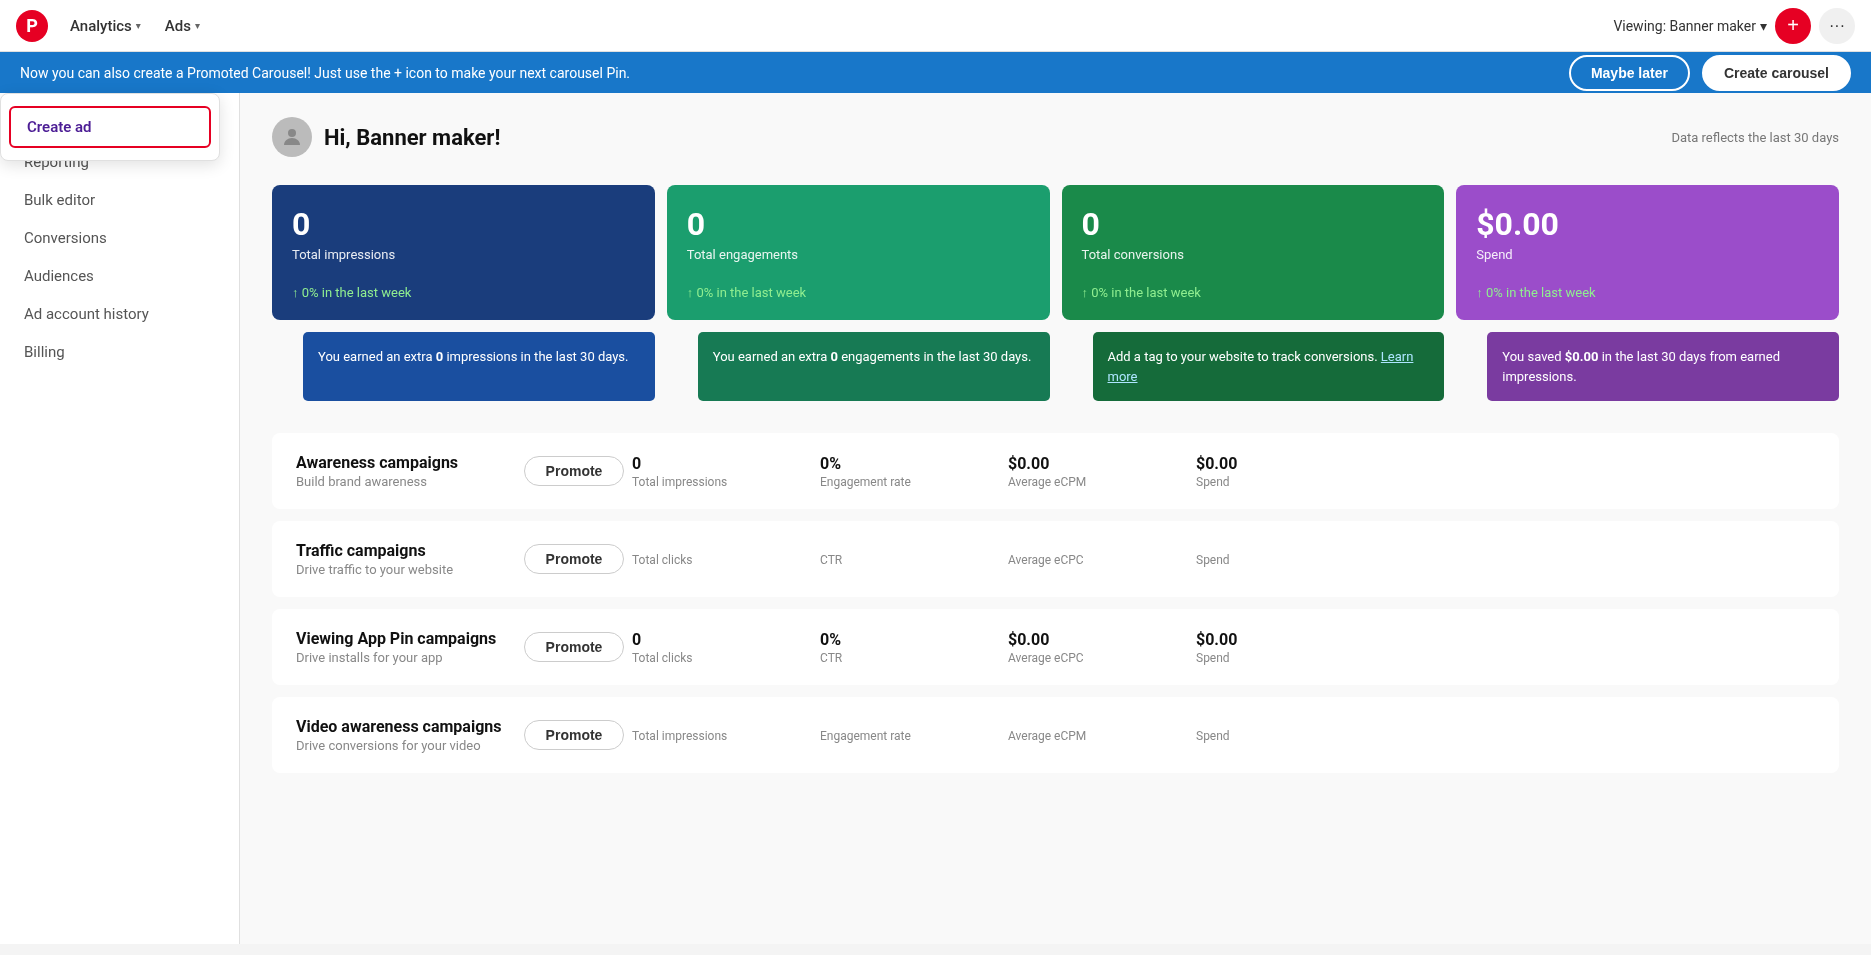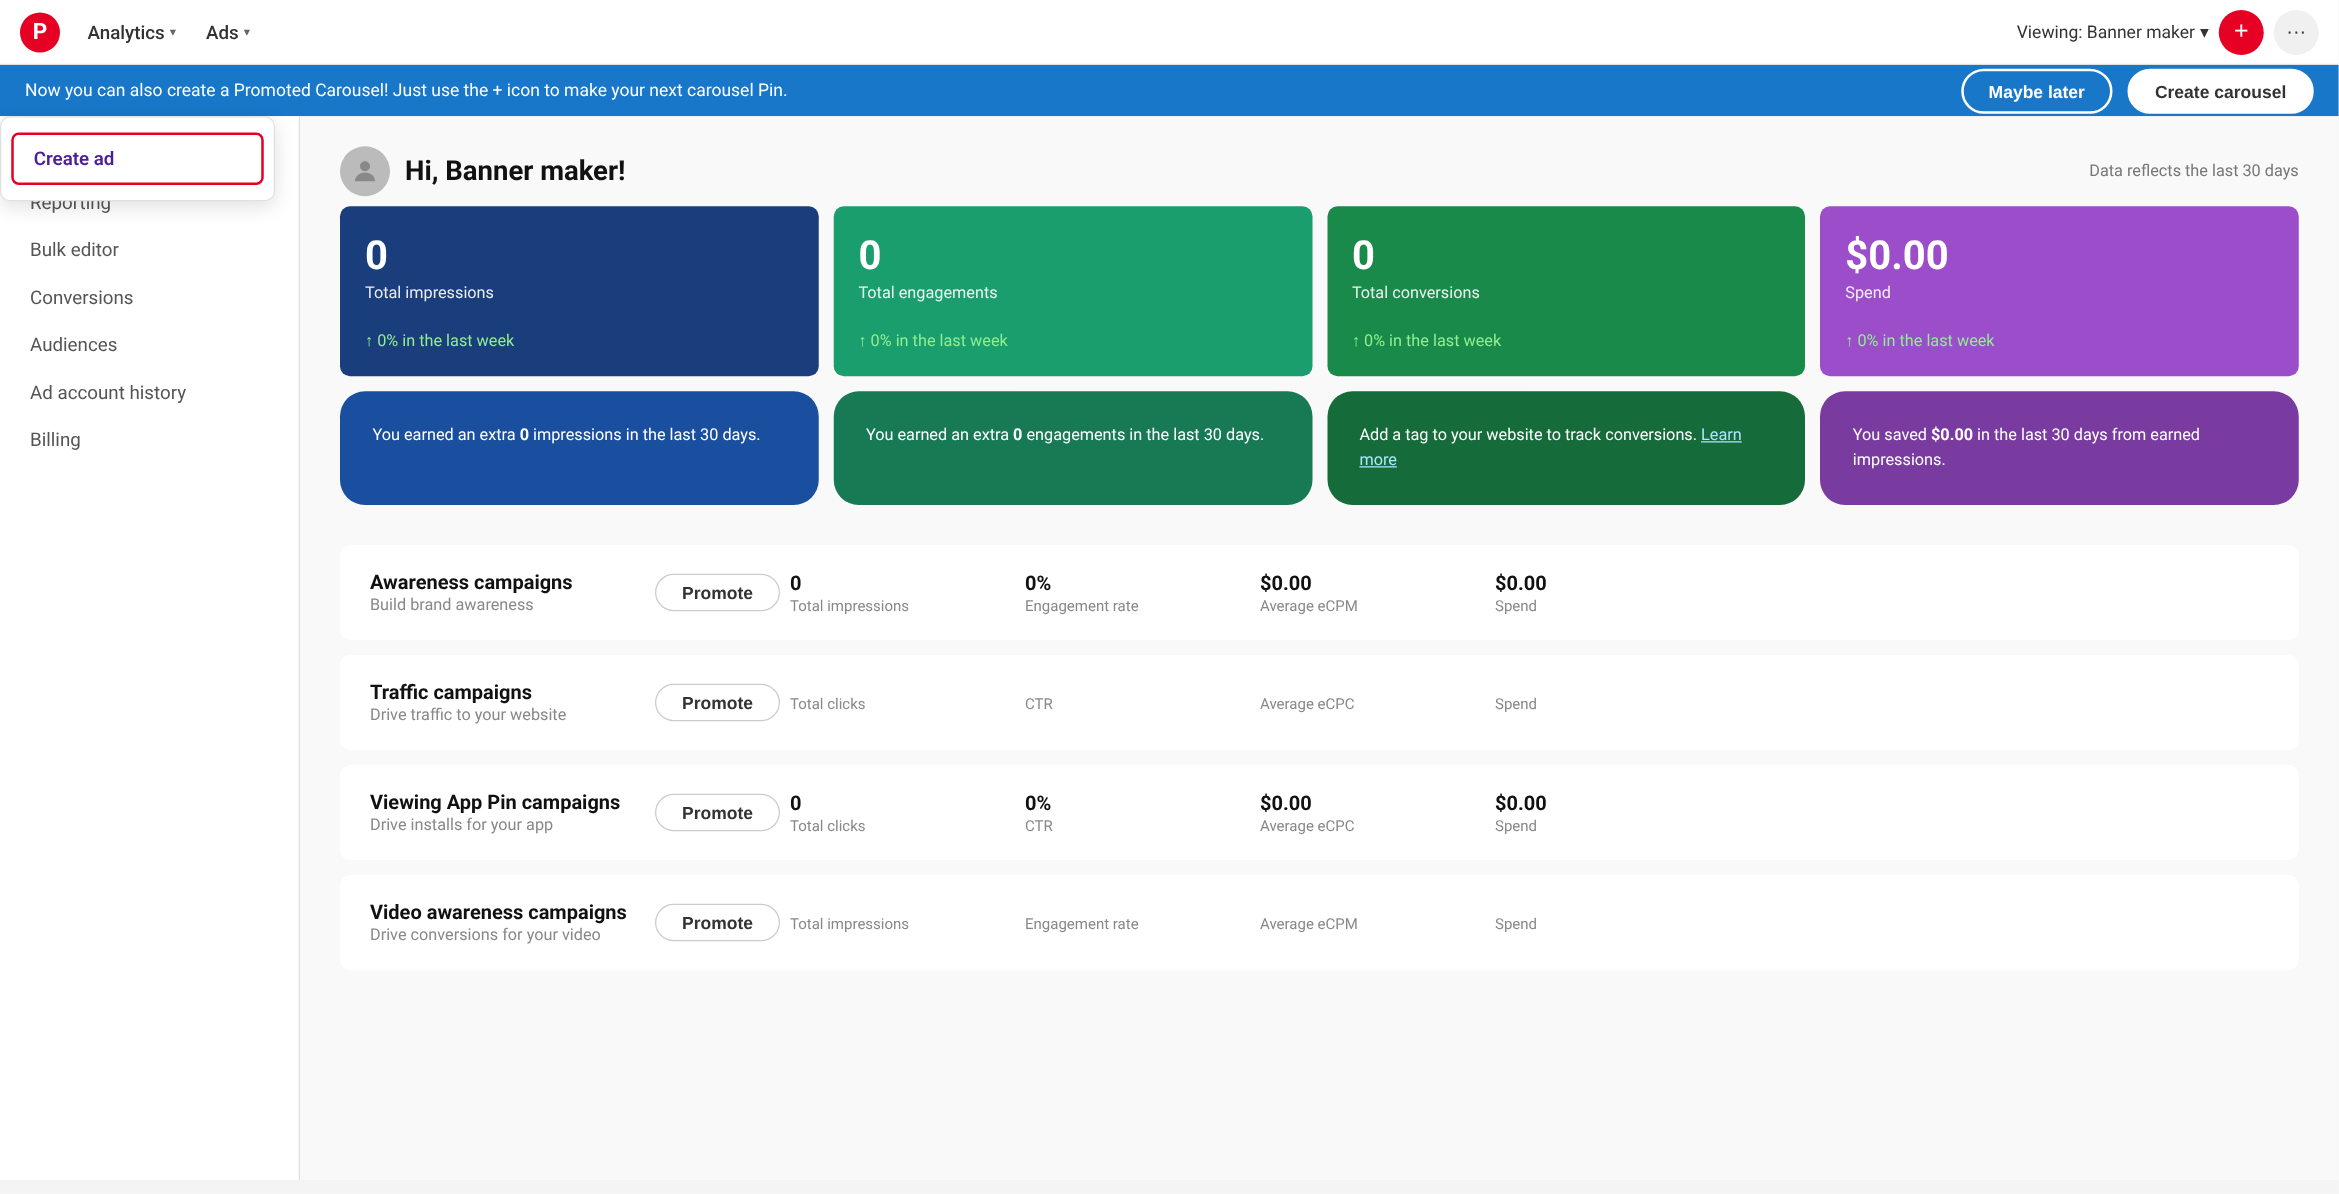--- a/index.html
+++ b/index.html
@@ -50,21 +50,20 @@
     .top-nav-spacer { flex: 1; }
     .top-nav-right {
       display: flex;
       align-items: center;
       gap: 8px;
     }
     .viewing-label {
       font-size: 14px;
       color: #333;
       display: flex;
-      align-items: center;
       gap: 4px;
       cursor: pointer;
     }
     .nav-icon-btn {
       width: 36px; height: 36px;
       border-radius: 50%;
       background: #e60023;
       color: white;
       border: none;
       font-size: 20px;
@@ -176,21 +175,21 @@
       flex: 1;
       padding: 24px 32px;
       background: #f9f9f9;
     }
 
     
     .main-header {
       display: flex;
       align-items: center;
       justify-content: space-between;
-      margin-bottom: 8px;
+      margin-bottom: 28px;
     }
     .main-title {
       display: flex;
       align-items: center;
       gap: 12px;
     }
     .avatar {
       width: 40px; height: 40px;
       border-radius: 50%;
       background: #bbb;
@@ -244,26 +243,27 @@
     .trend-up { color: #90ee90; margin-top: 11px; }
 
     
     .info-grid {
       display: grid;
       grid-template-columns: repeat(4, 1fr);
       gap: 12px;
       margin-bottom: 32px;
     }
     .info-card {
-      border-radius: 20px;
-      padding: 26px;
+      border-radius: 5px;
+      padding: 15px;
       color: white;
       font-size: 13px;
       line-height: 1.5;
       min-height: 60px;
+      margin-left: 31px;
     }
     .info-card.blue { background: #1a4fa0; }
     .info-card.teal { background: #177a54; }
     .info-card.green { background: #156b3a; }
     .info-card.purple { background: #7a3ba0; }
     .info-card a { color: #aee6ff; text-decoration: underline; cursor: pointer; }
     .info-card strong { font-weight: 700; }
 
     
     .campaign-section {

